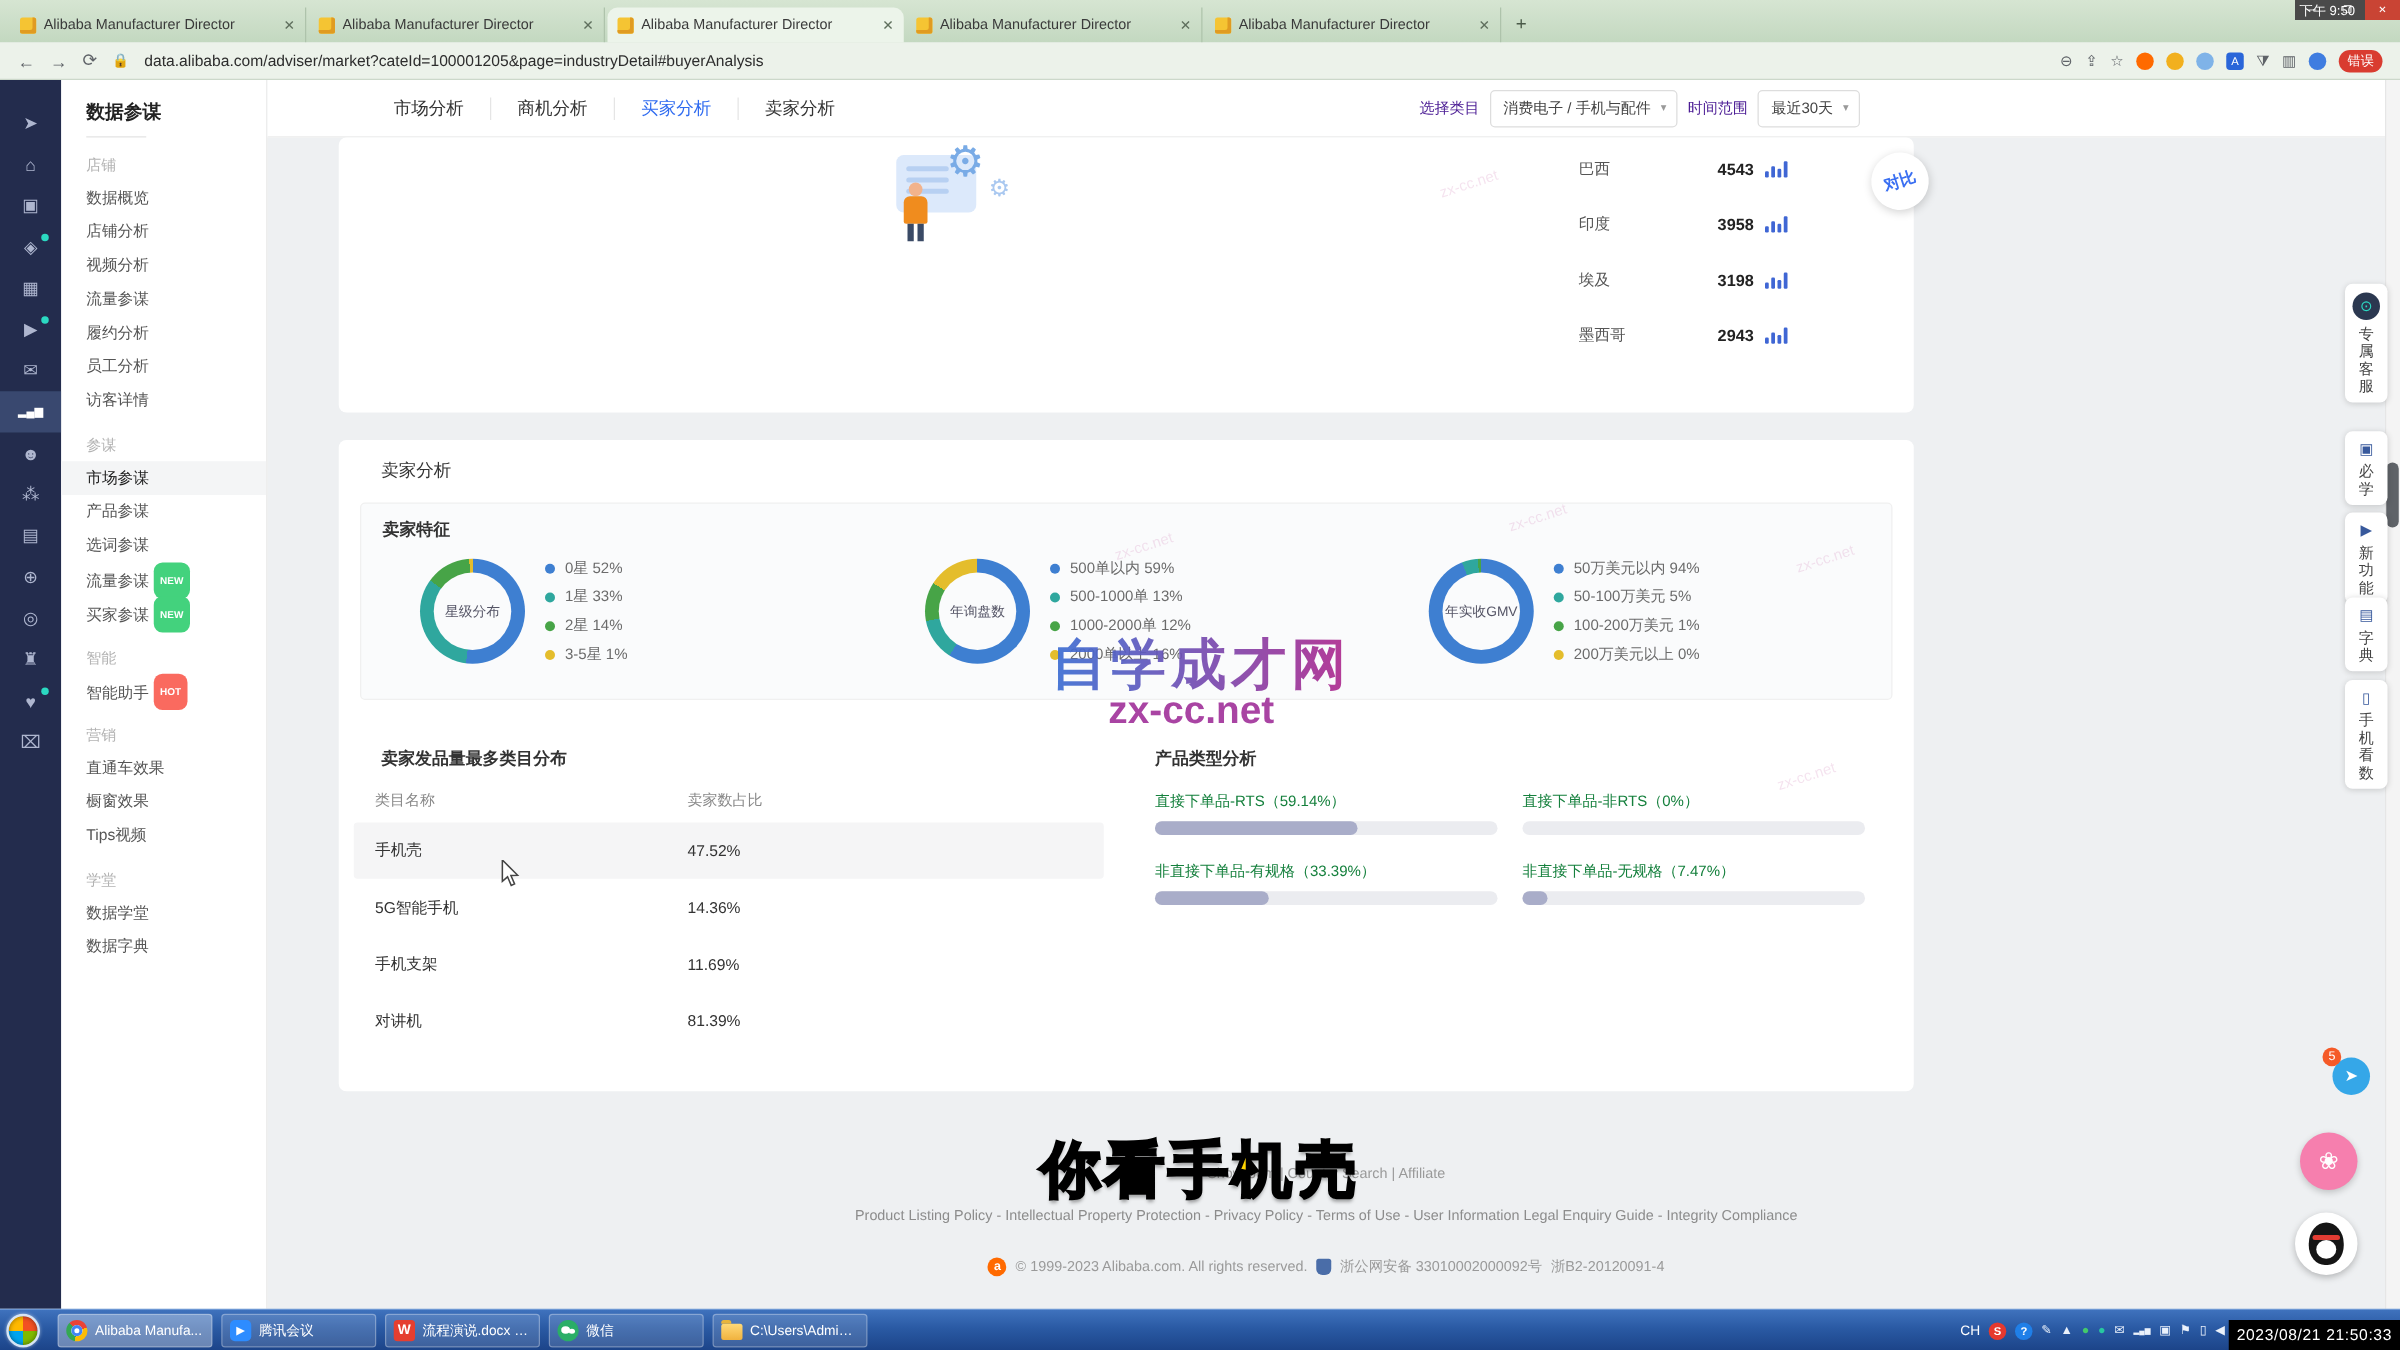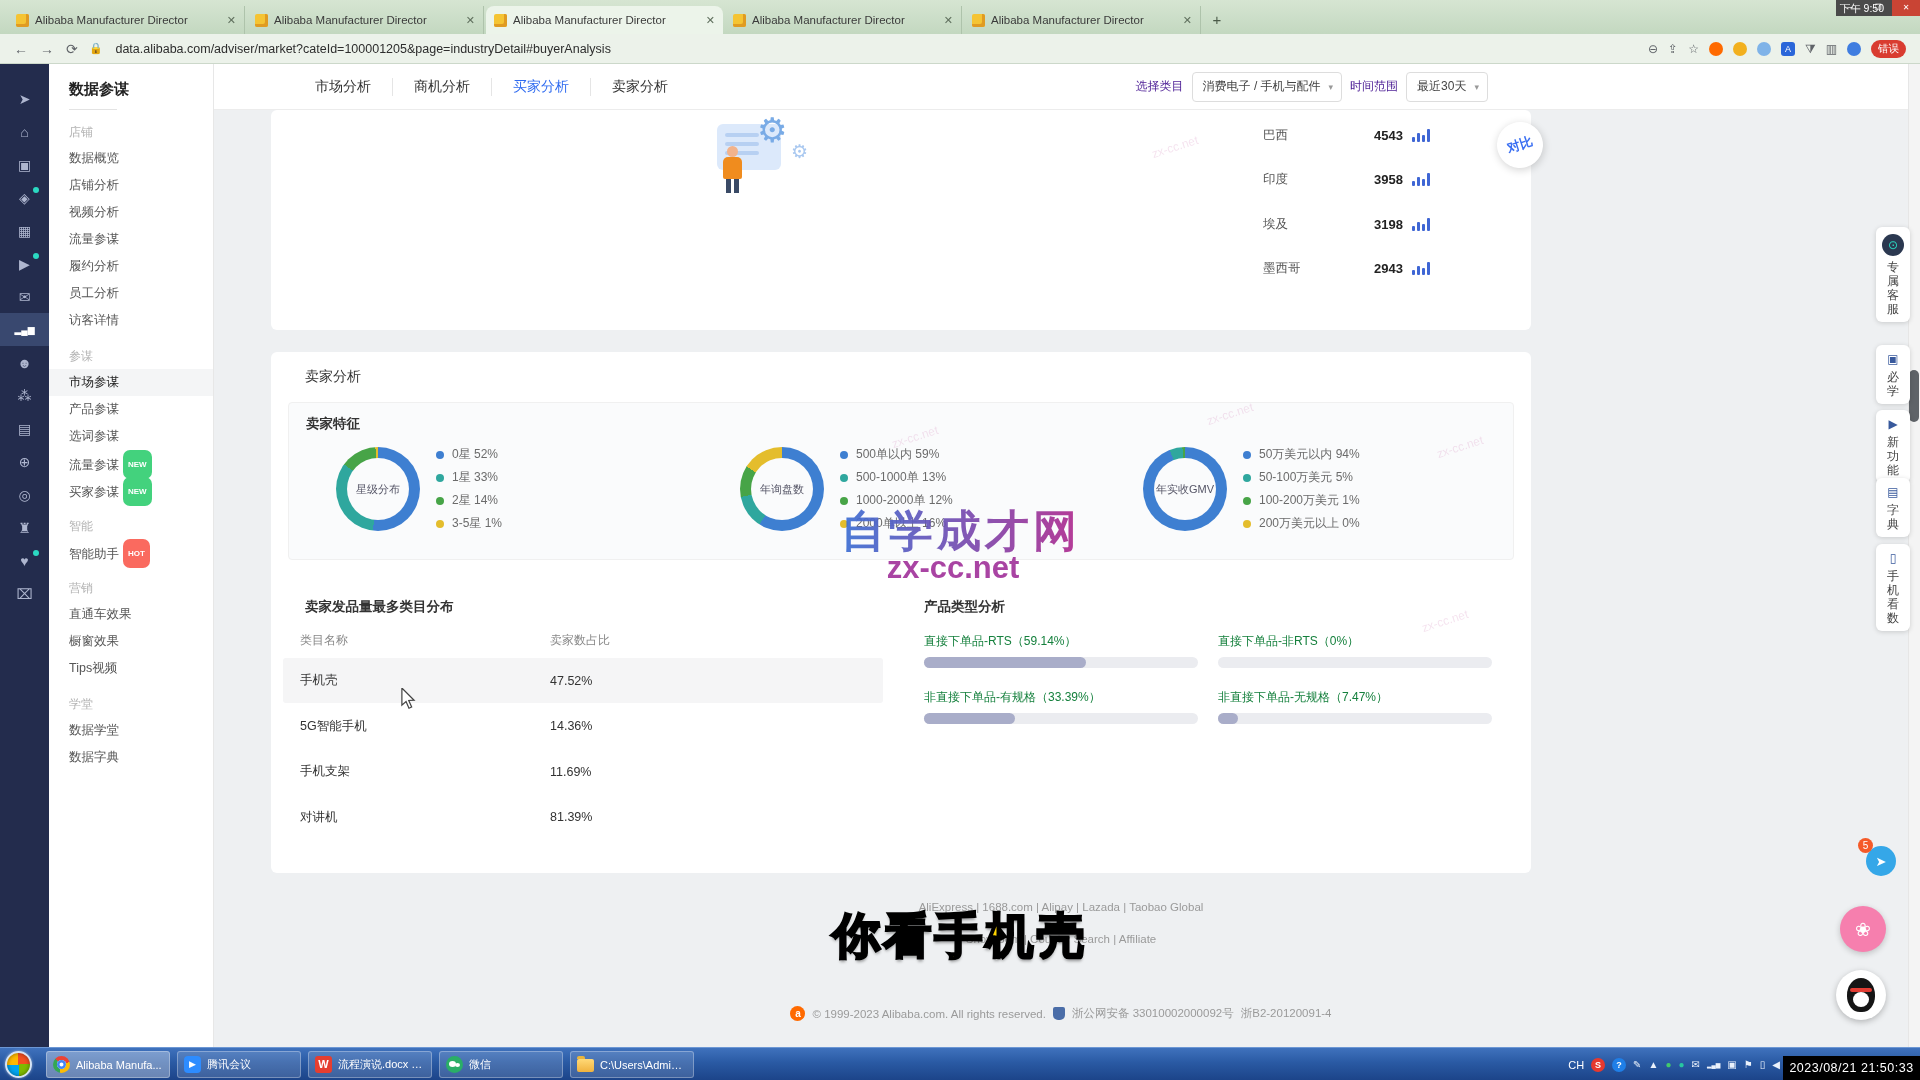--- a/index.html
+++ b/index.html
@@ -502,22 +502,22 @@
       </div>
 
     <div class="wm1">自学成才网</div>
     <div class="wm2">zx-cc.net</div>
     <span class="wm-tile" style="left:620px;top:78px;">zx-cc.net</span>
     <span class="wm-tile" style="left:935px;top:55px;">zx-cc.net</span>
     <span class="wm-tile" style="left:1165px;top:88px;">zx-cc.net</span>
     <span class="wm-tile" style="left:1150px;top:262px;">zx-cc.net</span>
   </div>
 
-  <div class="footer-line" style="top:901px;">AliExpress | 1688.com | Alipay | Lazada | Taobao Global</div>
   <div class="footer-line" style="top:933px;">Showroom | Country Search | Affiliate</div>
+  <div class="footer-line" style="top:967px;color:#8c8c8c;">Product Listing Policy - Intellectual Property Protection - Privacy Policy - Terms of Use - User Information Legal Enquiry Guide - Integrity Compliance</div>
   <div class="footer-line footer4" style="top:1006px;">
     <span class="ali-ico">a</span>
     <span>© 1999-2023 Alibaba.com. All rights reserved.</span>
     <span class="beian-ico"></span>
     <span>浙公网安备 33010002000092号</span>
     <span>浙B2-20120091-4</span>
   </div>
 
   <div class="subtitle">你看手机壳</div>
 

